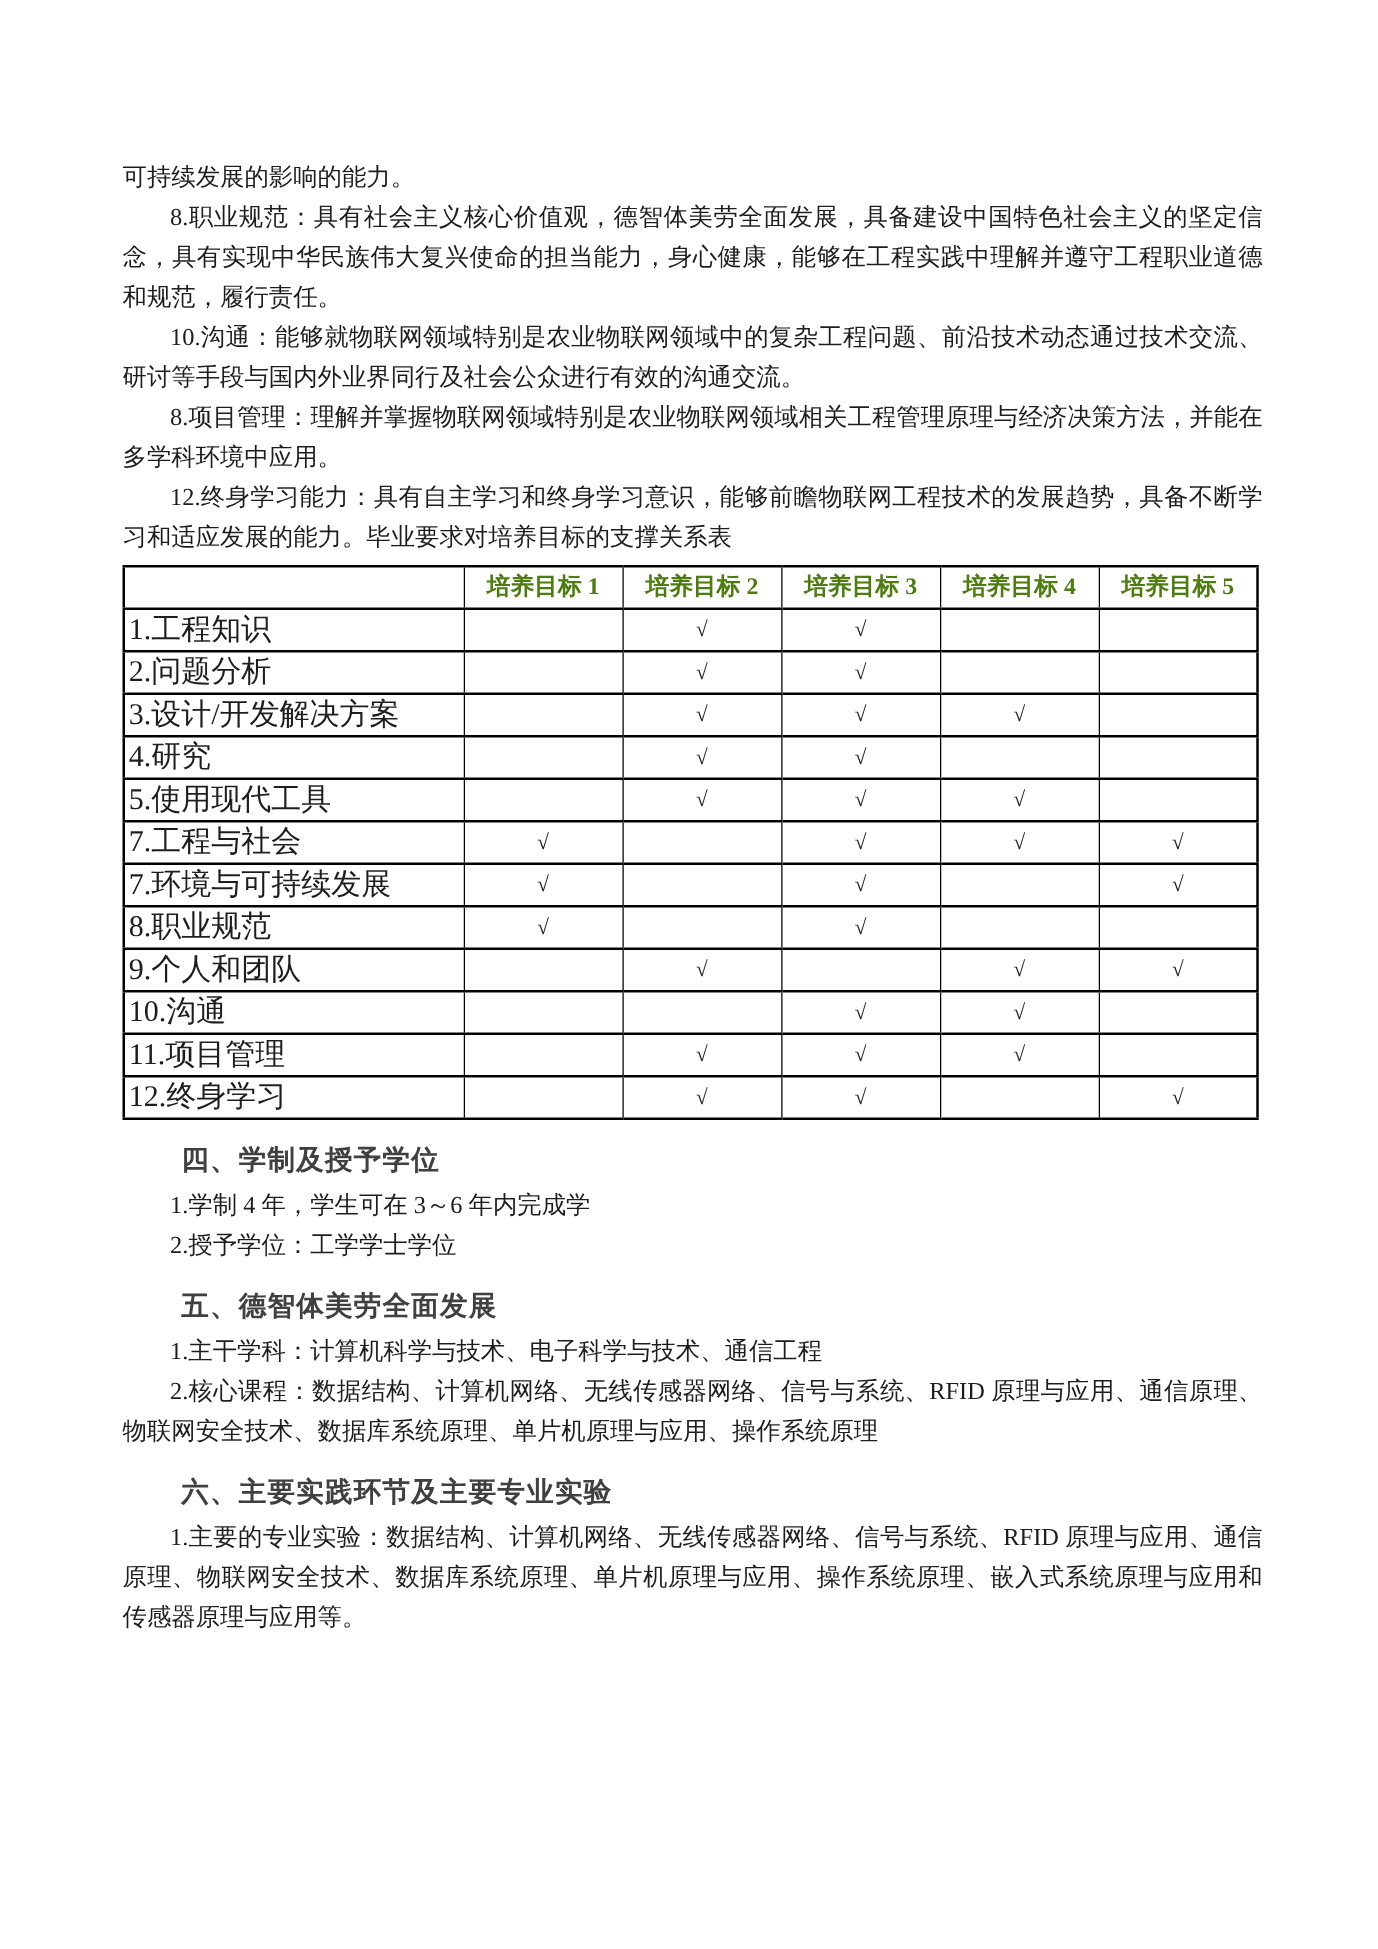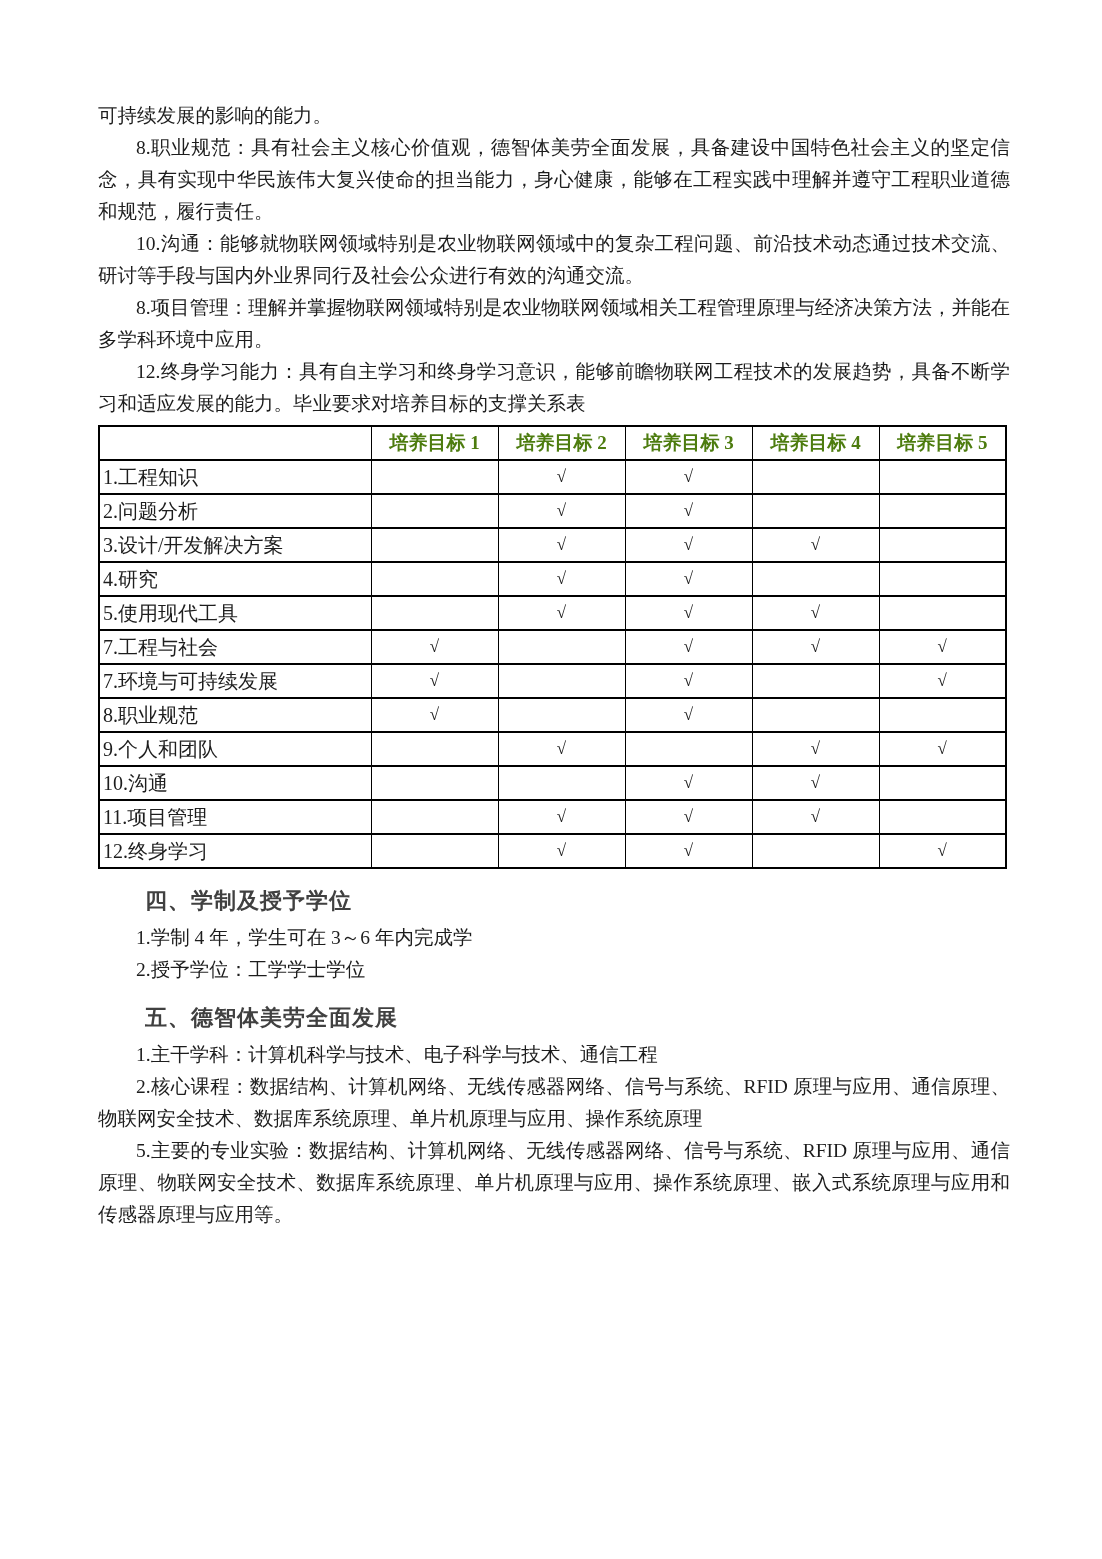--- a/index.html
+++ b/index.html
@@ -6,21 +6,21 @@
   .page {
     position: relative;
     width: 1102px;
     height: 1559px;
     background: #ffffff;
     overflow: hidden;
   }
   .content {
     position: absolute;
     left: 98px;
-    top: 100px;
+    top: 127px;
     width: 912px;
     color: #1d1d1d;
     font-family: "Liberation Serif", "DejaVu Serif", serif;
     font-size: 19.5px;
     line-height: 32px;
     text-align: justify;
   }
   p { margin: 0; }
   .body-text { text-indent: 38px; }
   .no-indent { text-indent: 0; }
@@ -43,21 +43,21 @@
   }
   .matrix th {
     height: 27px;
     font-size: 19px;
     font-weight: bold;
     text-align: center;
     color: #4d7c0f;
   }
   .matrix td { height: 25px; }
   .matrix td.label {
-    font-size: 20px;
+    font-size: 24px;
     text-align: left;
     padding-left: 3px;
   }
   .matrix td.mark {
     text-align: center;
     font-size: 17px;
     color: #222;
   }
   col.c-label { width: 272px; }
   col.c-goal  { width: 127px; }
@@ -207,16 +207,17 @@
     </table>
 
     <h2 class="section-heading">四、学制及授予学位</h2>
     <p class="list-item">1.学制 4 年，学生可在 3～6 年内完成学</p>
     <p class="list-item">2.授予学位：工学学士学位</p>
 
     <h2 class="section-heading">五、德智体美劳全面发展</h2>
     <p class="list-item">1.主干学科：计算机科学与技术、电子科学与技术、通信工程</p>
     <p class="list-item">2.核心课程：数据结构、计算机网络、无线传感器网络、信号与系统、RFID 原理与应用、通信原理、物联网安全技术、数据库系统原理、单片机原理与应用、操作系统原理</p>
 
-    <p class="list-item">5.主要的专业实验：数据结构、计算机网络、无线传感器网络、信号与系统、RFID 原理与应用、通信原理、物联网安全技术、数据库系统原理、单片机原理与应用、操作系统原理、嵌入式系统原理与应用和传感器原理与应用等。</p>
+    <h2 class="section-heading">六、主要实践环节及主要专业实验</h2>
+    <p class="list-item">1.主要的专业实验：数据结构、计算机网络、无线传感器网络、信号与系统、RFID 原理与应用、通信原理、物联网安全技术、数据库系统原理、单片机原理与应用、操作系统原理、嵌入式系统原理与应用和传感器原理与应用等。</p>
 
   </div>
 </div>
 
 </body></html>

